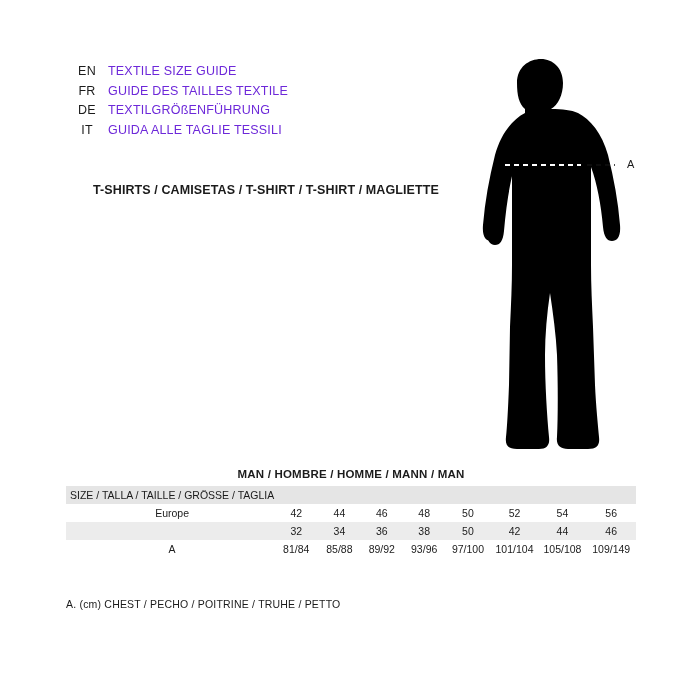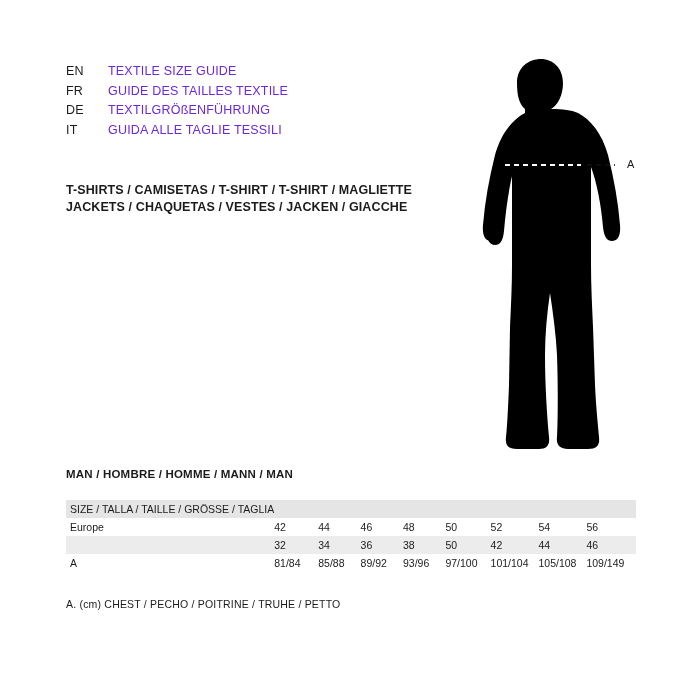--- a/index.html
+++ b/index.html
@@ -12,20 +12,21 @@
     background: #ffffff;
     font-family: "Liberation Sans", sans-serif;
     color: #1b1b1b;
     overflow: hidden;
     position: relative;
   }
   .page {
     position: relative;
     width: 700px;
     height: 700px;
+    text-align: center;
   }
 
   
   .lang-block {
     position: absolute;
     left: 66px;
     top: 64px;
     width: 380px;
   }
   .lang-row {
@@ -83,21 +84,21 @@
   .table-section {
     position: absolute;
     left: 66px;
     top: 468px;
     width: 570px;
   }
   .table-title {
     font-size: 11.5px;
     font-weight: bold;
     letter-spacing: 0.2px;
-    margin-bottom: 20px;
+    margin-bottom: 6px;
     color: #1b1b1b;
   }
   table.size-table {
     border-collapse: collapse;
     width: 570px;
     font-size: 10.5px;
     color: #1b1b1b;
   }
   table.size-table td {
     padding: 3px 0 3px 0;
@@ -154,21 +155,20 @@
       <span class="lang-text">TEXTILGRÖßENFÜHRUNG</span>
     </div>
     <div class="lang-row">
       <span class="lang-code">IT</span>
       <span class="lang-text">GUIDA ALLE TAGLIE TESSILI</span>
     </div>
   </div>
 
   <div class="garment-block">
     <div class="garment-line">T-SHIRTS / CAMISETAS / T-SHIRT / T-SHIRT / MAGLIETTE</div>
-    <div class="garment-line">JACKETS / CHAQUETAS / VESTES / JACKEN / GIACCHE</div>
   </div>
 
   <div class="figure-wrap">
     <svg width="200" height="400" viewBox="0 0 200 400" xmlns="http://www.w3.org/2000/svg">
 
       <path d="M62,28 C62,12 74,4 86,4 C98,4 108,13 108,28 C108,40 103,50 96,54 L96,62 L70,62 L70,54 C64,49 62,40 62,28 Z" fill="#000000"></path>
 
       <path d="M70,58 C58,64 46,78 40,100 C34,124 30,146 28,170 C27,182 31,186 36,186 C41,186 44,182 45,172 C47,150 51,128 57,112 L57,210 C57,230 56,250 55,272 L54,330 C53,356 52,372 51,382 C50,390 53,394 62,394 L84,394 C92,394 95,390 94,382 C92,360 90,330 90,300 C90,280 92,258 95,238 C98,258 101,280 102,300 C103,330 103,360 102,382 C101,390 105,394 113,394 L133,394 C142,394 145,390 144,382 C143,370 141,352 140,330 L138,272 C137,250 136,230 136,210 L136,112 C142,128 146,150 148,172 C149,182 152,186 157,186 C162,186 166,182 165,170 C163,146 159,124 153,100 C147,78 135,64 123,58 C116,55 108,54 96,54 C84,54 77,55 70,58 Z" fill="#000000" transform="translate(0,0)"></path>
 
       <path d="M44,98 C38,120 34,150 32,172 C31,184 34,190 40,190 C45,190 48,186 49,176 C51,152 55,126 60,110 Z" fill="#000000"></path>

